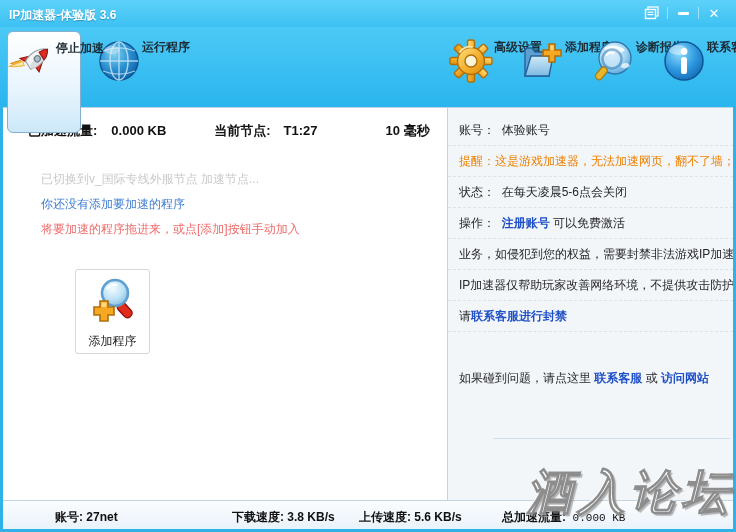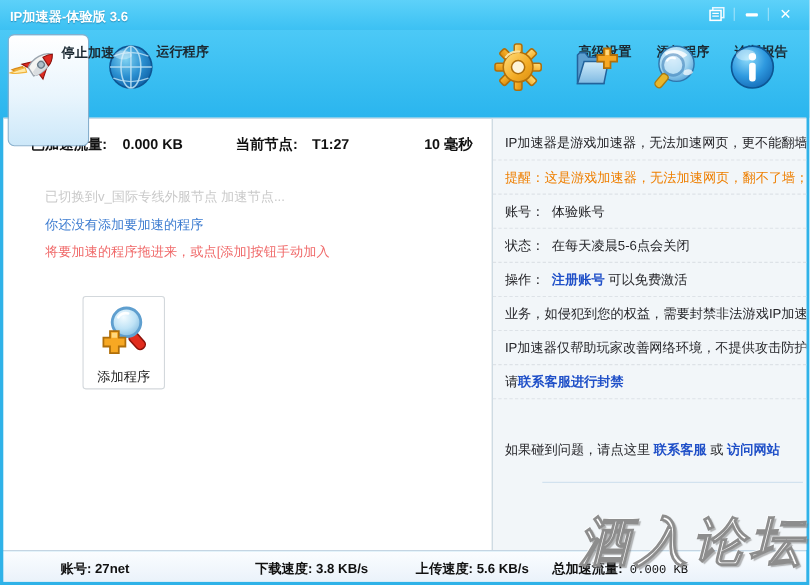--- a/index.html
+++ b/index.html
@@ -25,21 +25,21 @@
     background:linear-gradient(#4cc9f6,#2ab5ee); }
   .tool-item { position:absolute; display:flex; align-items:flex-start;
     justify-content:flex-start; font-size:12px; color:#1c2a33; font-weight:bold; }
   .tool-item .ticon { height:48px; display:flex; align-items:center; justify-content:center; }
   .tool-item .tlabel { margin-top:2px; white-space:nowrap; }
   .tool-selected { left:7px; top:4px; width:74px; height:102px; padding-top:6px;
     background:linear-gradient(#ffffff,#e9f5fd 55%,#cde8f9);
     border:1px solid #86afcd; border-radius:6px; z-index:6; }
   .tool-run { left:96px; top:10px; width:80px; }
   .tool-right { position:absolute; right:4px; top:10px; display:flex; }
-  .tool-right .tool-item { position:static; width:71px;gap:32px; }
+  .tool-right .tool-item { position:static; width:71px; }
 
   
   .content { position:absolute; top:107px; left:3px; right:3px; bottom:32px;
     background:#fff; border-top:1px solid #bdd4e2; }
 
   
   .left-panel { position:absolute; left:0; top:0; width:444px; bottom:0; }
   .stats-row { position:absolute; left:25px; top:14px; font-size:13px; font-weight:bold;
     color:#111; white-space:nowrap; }
   .stats-row .s-val { margin-left:14px; }
@@ -66,21 +66,21 @@
   .seg-warn { color:#ee7f00; }
   .seg-link { color:#2050c8; font-weight:bold; cursor:pointer; }
   .wm-line { position:absolute; left:490px; bottom:61px; right:3px; height:1px;
     background:#cfe0ee; }
 
   
   .statusbar { position:absolute; left:3px; right:3px; bottom:3px; height:29px;
     background:linear-gradient(#fbfdff,#eaf2fa); border-top:1px solid #c4d5e3;
     font-size:12px; color:#111; }
   .sb-item { position:absolute; top:8px; white-space:nowrap; font-weight:bold;margin-left:36px; }
-  .sb-0 { left:16px; }  .sb-1 { left:193px; }  .sb-2 { left:339px; }  .sb-3 { left:463px; font-weight:normal; font-family:"Liberation Mono","DejaVu Sans Mono",monospace; font-size:11px; }
+  .sb-0 { left:16px; }  .sb-1 { left:193px; }  .sb-2 { left:320px; }  .sb-3 { left:463px; font-weight:normal; font-family:"Liberation Mono","DejaVu Sans Mono",monospace; font-size:11px; }
   .sb-item .sb-label { font-weight:bold; font-family:"Liberation Sans","DejaVu Sans",sans-serif; font-size:12px; }
 
   
   .watermark { position:absolute; right:2px; bottom:8px; z-index:40; pointer-events:none;
     font-size:47px; font-weight:bold; font-style:italic; letter-spacing:5px;
     color:#fefefe; -webkit-text-stroke:1px #8d8d8d;
     text-shadow:2px 2px 1px rgba(120,120,120,.55), -1px -1px 0 rgba(255,255,255,.9); }
 </style>
 </head>
 <body>
@@ -270,23 +270,22 @@
               <path d="M11 25 L19 25 L19 31 L25 31 L25 39 L19 39 L19 45 L11 45 L11 39 L5 39 L5 31 L11 31 Z"></path>
             </g>
             <path d="M12.5 26.5 L17.5 26.5 L17.5 31 L12.5 31 Z" fill="#ffd87e"></path>
           </svg>
         </span>
         <span class="alabel">添加程序</span>
       </div>
     </div>
 
     <div class="right-panel">
-        <div class="info-row"><span>IP加速器是游戏加速器，无法加速网页，更不能翻墙</span></div>
+        <div class="info-row"><span>账号：  体验账号</span></div>
         <div class="info-row"><span class="seg-warn">提醒：这是游戏加速器，无法加速网页，翻不了墙；</span></div>
-        <div class="info-row"><span>账号：  体验账号</span></div>
         <div class="info-row"><span>状态：  在每天凌晨5-6点会关闭</span></div>
         <div class="info-row"><span>操作：  </span><span class="seg-link">注册账号</span><span> 可以免费激活</span></div>
         <div class="info-row"><span>业务，如侵犯到您的权益，需要封禁非法游戏IP加速</span></div>
         <div class="info-row"><span>IP加速器仅帮助玩家改善网络环境，不提供攻击防护</span></div>
         <div class="info-row"><span>请</span><span class="seg-link">联系客服进行封禁</span></div>
         <div class="info-row no-border"></div>
         <div class="info-row no-border"><span>如果碰到问题，请点这里 </span><span class="seg-link">联系客服</span><span> 或 </span><span class="seg-link">访问网站</span></div>
       </div>
     <div class="wm-line"></div>
   </div>

